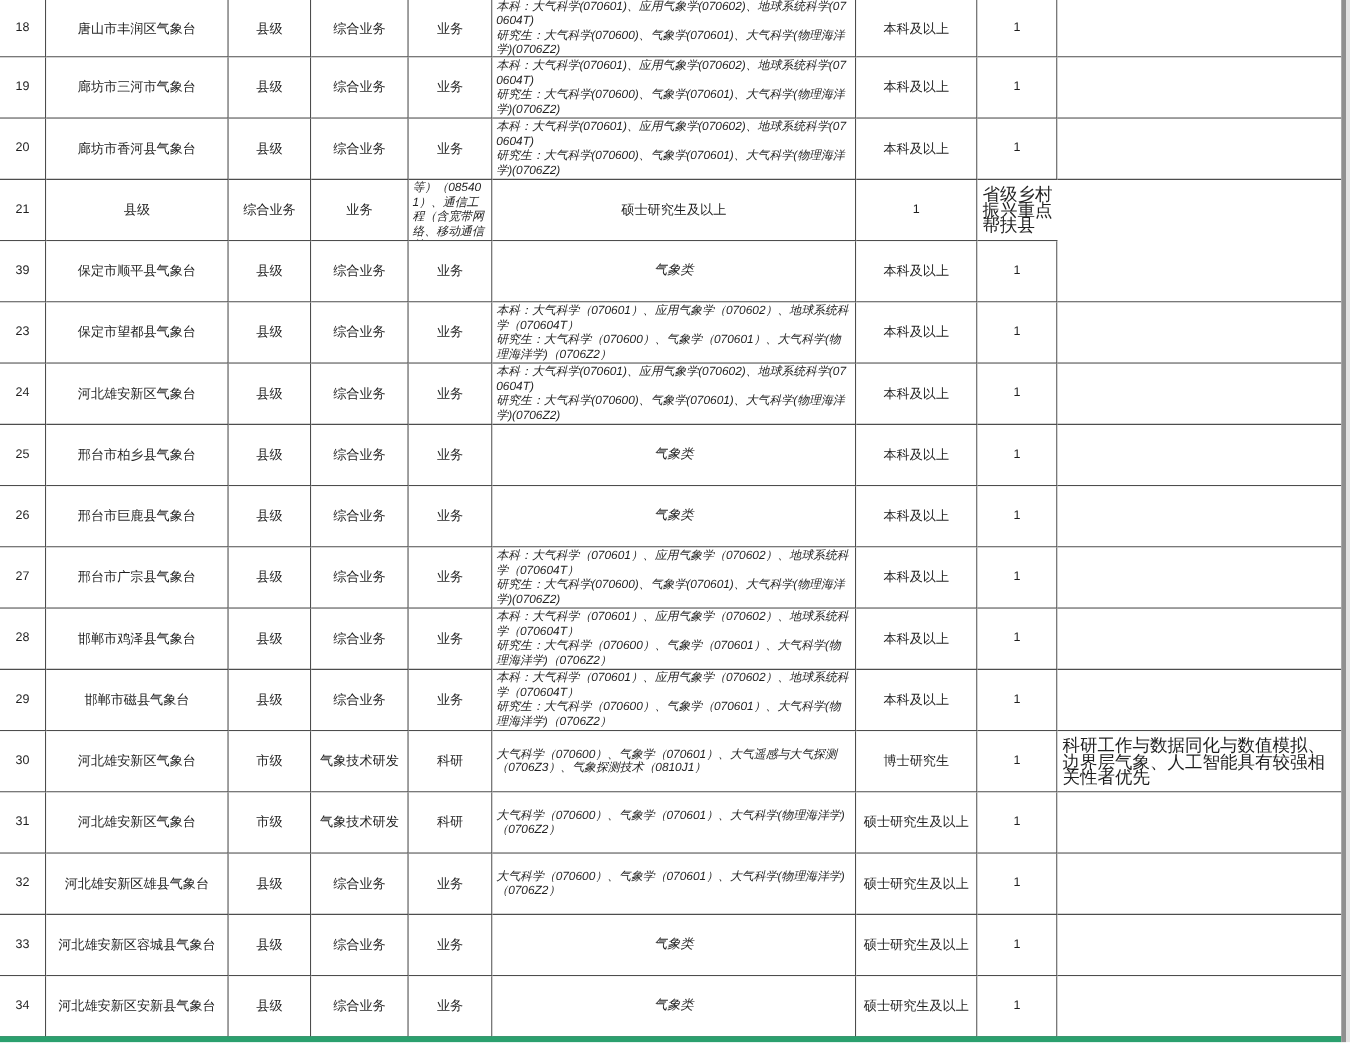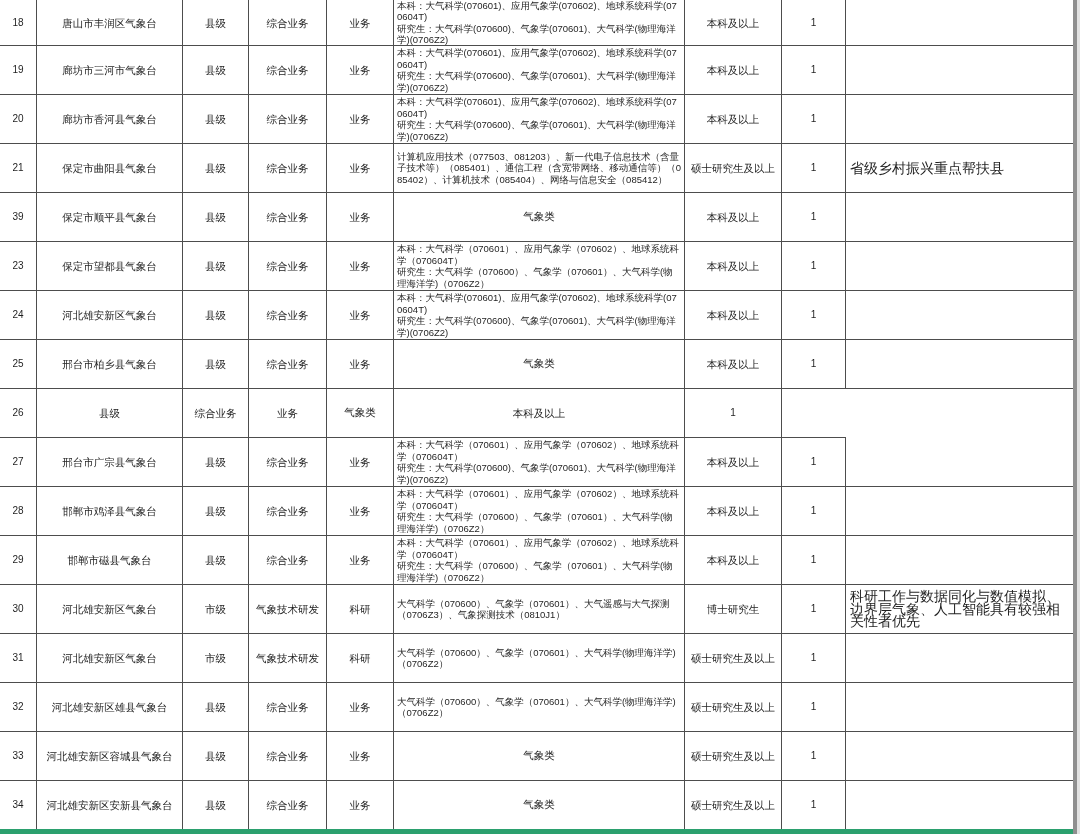--- a/index.html
+++ b/index.html
@@ -37,20 +37,21 @@
   }
   .cell.no{font-size:10px;}
   .cell.major{
     justify-content:flex-start;
     text-align:left;
     font-size:9.5px;
     line-height:11.5px;
     padding:13px 3px;
     white-space:pre-line;
     word-break:break-all;
+    font-style:italic;
   }
   .cell.major.center{
     justify-content:center;
     text-align:left;
     white-space:normal;
     font-size:10.5px;
   }
   .cell.remark{
     justify-content:flex-start;
     text-align:left;
@@ -106,21 +107,20 @@
         <div class="cell category">综合业务</div>
         <div class="cell nature">业务</div>
         <div class="cell major">本科：大气科学(070601)、应用气象学(070602)、地球系统科学(070604T)
 研究生：大气科学(070600)、气象学(070601)、大气科学(物理海洋学)(0706Z2)</div>
         <div class="cell education">本科及以上</div>
         <div class="cell count">1</div>
         <div class="cell remark"></div>
       </div>
       <div class="row">
         <div class="cell no">21</div>
-        <div class="cell unit">保定市曲阳县气象台</div>
         <div class="cell level">县级</div>
         <div class="cell category">综合业务</div>
         <div class="cell nature">业务</div>
         <div class="cell major">计算机应用技术（077503、081203）、新一代电子信息技术（含量子技术等）（085401）、通信工程（含宽带网络、移动通信等）（085402）、计算机技术（085404）、网络与信息安全（085412）</div>
         <div class="cell education">硕士研究生及以上</div>
         <div class="cell count">1</div>
         <div class="cell remark">省级乡村振兴重点帮扶县</div>
       </div>
       <div class="row">
         <div class="cell no">39</div>
@@ -163,20 +163,21 @@
         <div class="cell level">县级</div>
         <div class="cell category">综合业务</div>
         <div class="cell nature">业务</div>
         <div class="cell major center">气象类</div>
         <div class="cell education">本科及以上</div>
         <div class="cell count">1</div>
         <div class="cell remark"></div>
       </div>
       <div class="row">
         <div class="cell no">26</div>
+        <div class="cell unit">邢台市巨鹿县气象台</div>
         <div class="cell level">县级</div>
         <div class="cell category">综合业务</div>
         <div class="cell nature">业务</div>
         <div class="cell major center">气象类</div>
         <div class="cell education">本科及以上</div>
         <div class="cell count">1</div>
         <div class="cell remark"></div>
       </div>
       <div class="row">
         <div class="cell no">27</div>

